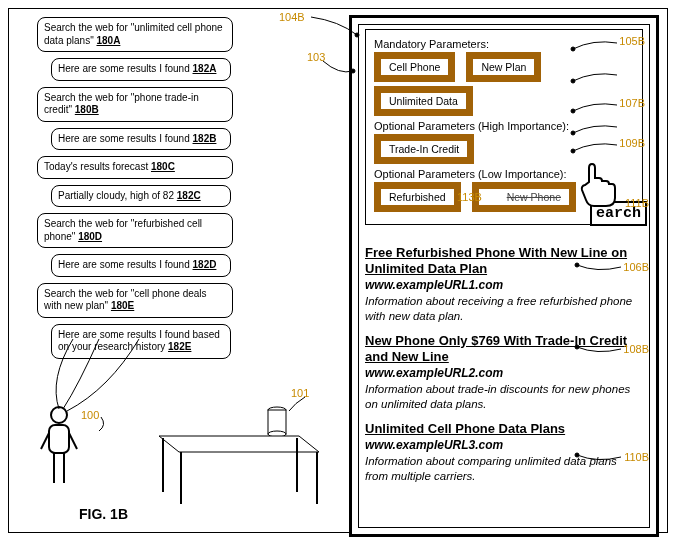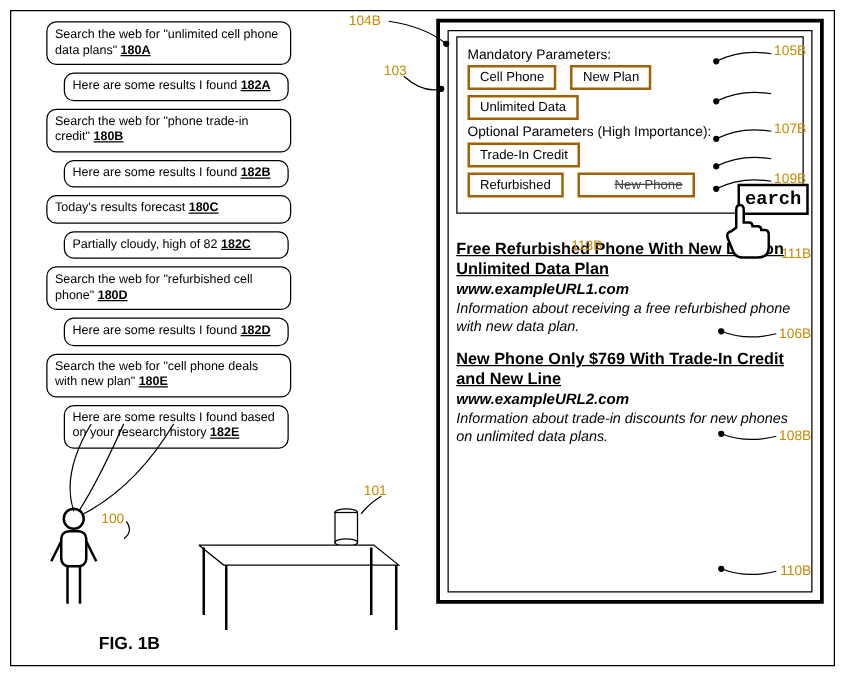--- a/index.html
+++ b/index.html
@@ -60,42 +60,42 @@
     bottom: 10px;
     font-weight: bold;
     font-size: 14px;
   }
   
   .device {
     position: absolute;
     right: 8px;
     top: 6px;
     width: 310px;
-    height: 468px;
+    height: 522px;
     border: 3px solid #000;
     background: #fff;
   }
   .screen {
     position: absolute;
     left: 6px; right: 6px; top: 6px; bottom: 6px;
     border: 1px solid #000;
     padding: 4px 6px;
     overflow: hidden;
   }
   .param-panel {
     border: 1px solid #000;
     padding: 6px 8px 8px 8px;
     font-size: 11px;
     position: relative;
   }
   .param-title { font-size: 11px; margin: 2px 0; }
   .chips { margin: 2px 0 4px 0; }
   .chip {
     display: inline-block;
-    border: 2px solid #a16207;
+    border: 7px solid #a16207;
     padding: 2px 8px;
     margin-right: 8px;
     font-size: 10.5px;
     background: #fff;
   }
   .chip.struck { text-decoration: line-through; color: #444; padding-left: 28px; }
   .search-btn {
     position: absolute;
     right: -5px;
     bottom: -2px;
@@ -216,37 +216,43 @@
           <span class="chip">Cell Phone</span>
           <span class="chip">New Plan</span>
         </div>
         <div class="chips">
           <span class="chip">Unlimited Data</span>
         </div>
         <div class="param-title">Optional Parameters (High Importance):</div>
         <div class="chips">
           <span class="chip">Trade-In Credit</span>
         </div>
+        <div class="param-title">Optional Parameters (Low Importance):</div>
         <div class="chips">
           <span class="chip">Refurbished</span>
           <span class="chip struck">New Phone</span>
         </div>
         <div class="search-btn">earch</div>
       </div>
 
       <div class="results">
         <div class="result">
           <div class="r-title">Free Refurbished Phone With New Line on Unlimited Data Plan</div>
           <div class="r-url">www.exampleURL1.com</div>
           <div class="r-desc">Information about receiving a free refurbished phone with new data plan.</div>
         </div>
         <div class="result">
           <div class="r-title">New Phone Only $769 With Trade-In Credit and New Line</div>
           <div class="r-url">www.exampleURL2.com</div>
           <div class="r-desc">Information about trade-in discounts for new phones on unlimited data plans.</div>
+        </div>
+        <div class="result">
+          <div class="r-title">Unlimited Cell Phone Data Plans</div>
+          <div class="r-url">www.exampleURL3.com</div>
+          <div class="r-desc">Information about comparing unlimited data plans from multiple carriers.</div>
         </div>
       </div>
 
     </div>
 
     <svg class="cursor" width="50" height="50">
       <path d="M15 22 L15 8 Q15 4 18 4 Q21 4 21 8 L21 18 L25 18 Q28 18 28 21 L32 21 Q35 21 35 24 L38 24 Q41 24 41 28 L41 38 Q41 46 32 46 L20 46 Q14 46 12 40 L8 30 Q7 26 11 25 Z" stroke="#000" stroke-width="2" fill="#fff"></path>
     </svg>
   </div>
 

